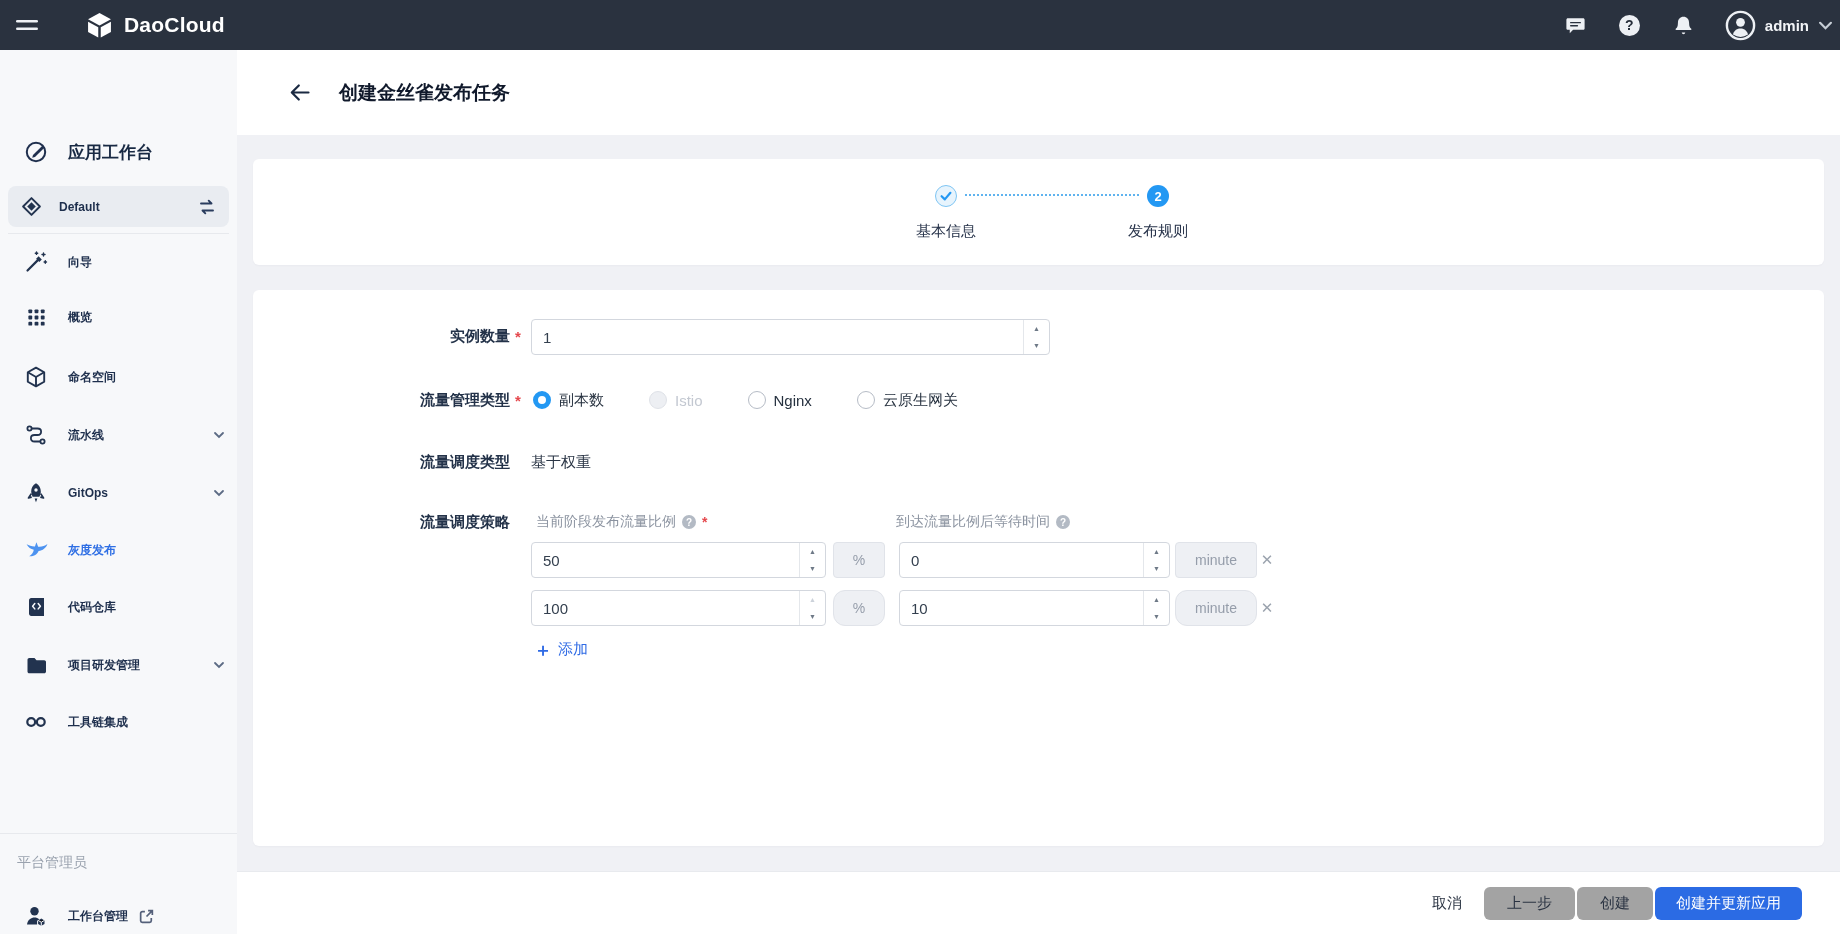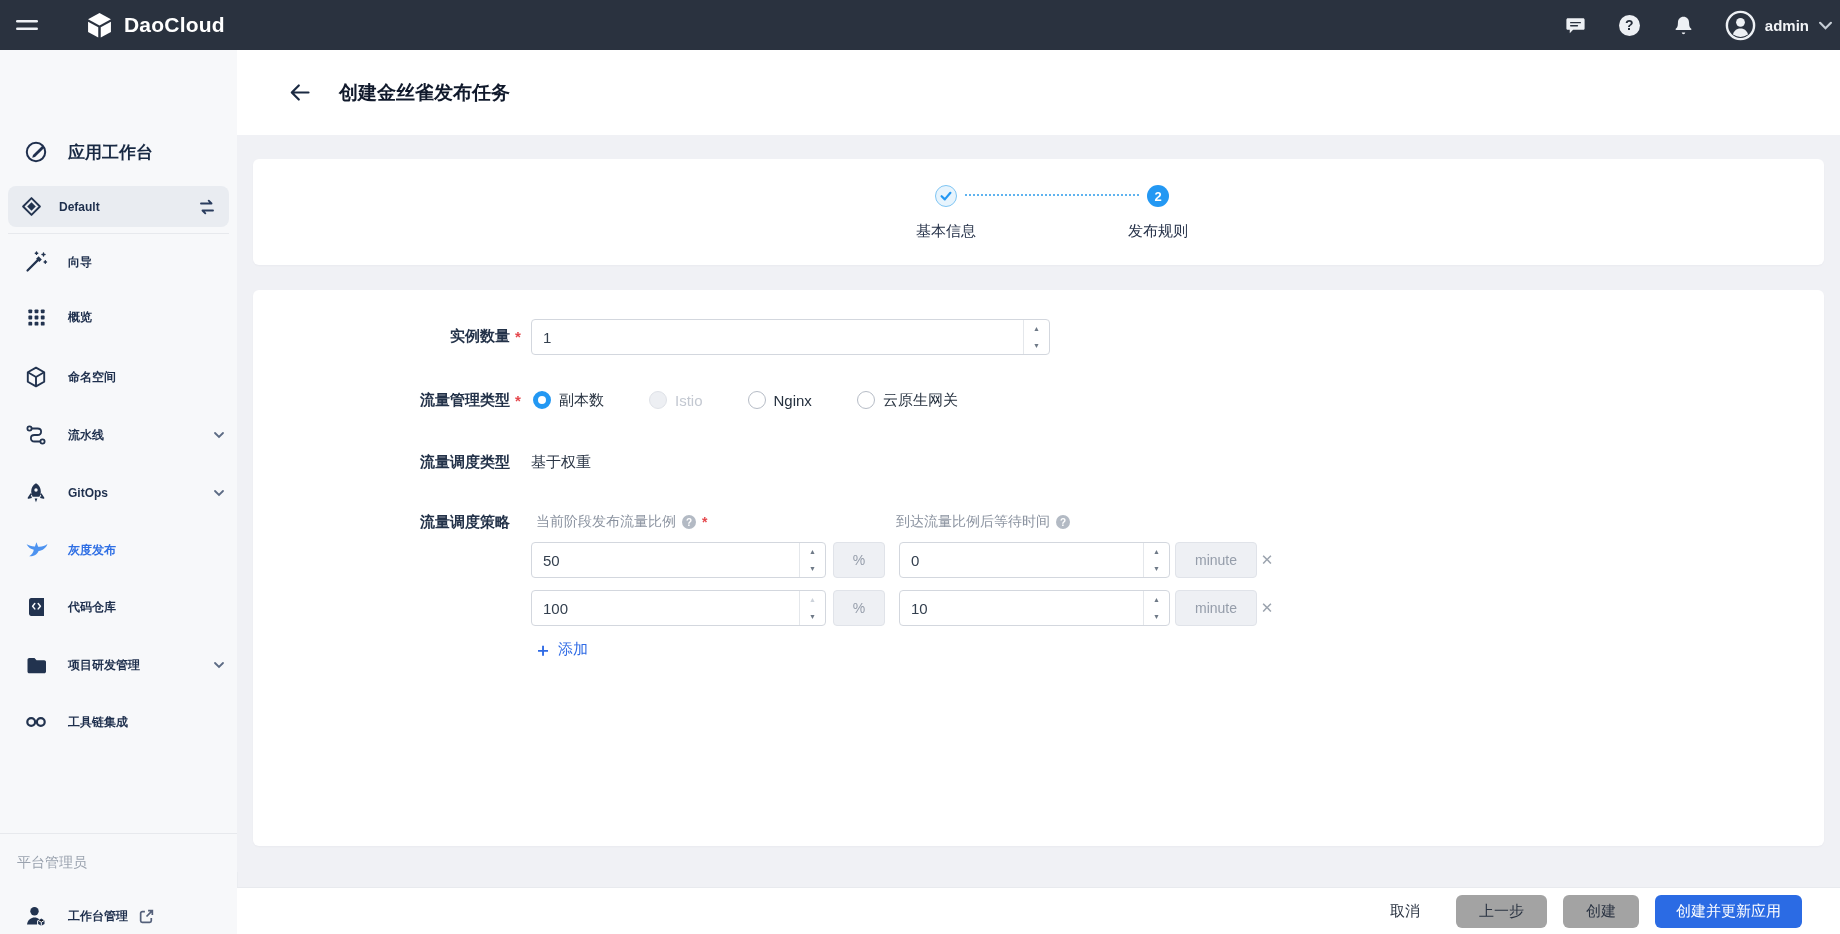--- a/index.html
+++ b/index.html
@@ -81,30 +81,30 @@
   .ch1{left:283px;text-align:center;} .ch2{left:643px;}
   .qicon{width:14px;height:14px;border-radius:50%;background:#b3bac4;color:#fff;font-size:10px;font-weight:700;
          display:flex;align-items:center;justify-content:center;cursor:pointer;}
   .col-req{color:#e5484d;font-weight:700;position:static;}
   .in-ratio{left:278px;width:295px;}
   .in-wait{left:646px;width:271px;}
   .addon{position:absolute;height:36px;box-sizing:border-box;background:#eef0f4;border:1px solid #e0e3e9;border-radius:4px;
          color:#959daa;font-size:14px;display:flex;align-items:center;justify-content:center;}
   .ad-pct{left:580px;width:52px;}
   .ad-min{left:922px;width:82px;}
-  .r1{top:252px;} .r2{top:300px;}
+  .r1{top:252px;} .r2{top:300px;border-radius:12px;}
   .xbtn{position:absolute;left:1004px;width:20px;height:20px;display:flex;align-items:center;justify-content:center;
         color:#9ba3ae;font-size:15px;font-weight:600;cursor:pointer;}
   .x1{top:260px;} .x2{top:308px;}
   .add-link{position:absolute;left:281px;top:350px;display:flex;align-items:center;gap:6px;color:#2e6ae5;font-size:15px;font-weight:500;cursor:pointer;}
   .add-plus{font-size:18px;font-weight:700;line-height:18px;}
 
   
-  .footerbar{position:absolute;left:237px;right:0;bottom:0;height:46px;background:#fff;box-shadow:0 -1px 0 #e8eaee;
-             display:flex;align-items:center;justify-content:flex-end;gap:16px;padding-right:38px;box-sizing:border-box;}
+  .footerbar{position:absolute;left:237px;right:0;bottom:0;height:62px;background:#fff;box-shadow:0 -1px 0 #e8eaee;
+             display:flex;align-items:center;justify-content:flex-end;gap:2px;padding-right:38px;box-sizing:border-box;}
   .btn{height:33px;border:none;border-radius:6px;font-size:15px;font-family:inherit;display:flex;align-items:center;justify-content:center;cursor:pointer;}
   .btn-text{background:transparent;color:#2a3342;padding:0 12px;margin-right:8px;}
   .btn-light{background:#a3a3a3;color:#2a3342;padding:0 23px;}
   .btn-primary{background:#2b6be4;color:#fff;padding:0 21px;}
 </style>
 </head>
 <body>
 
 <div class="app">
 

